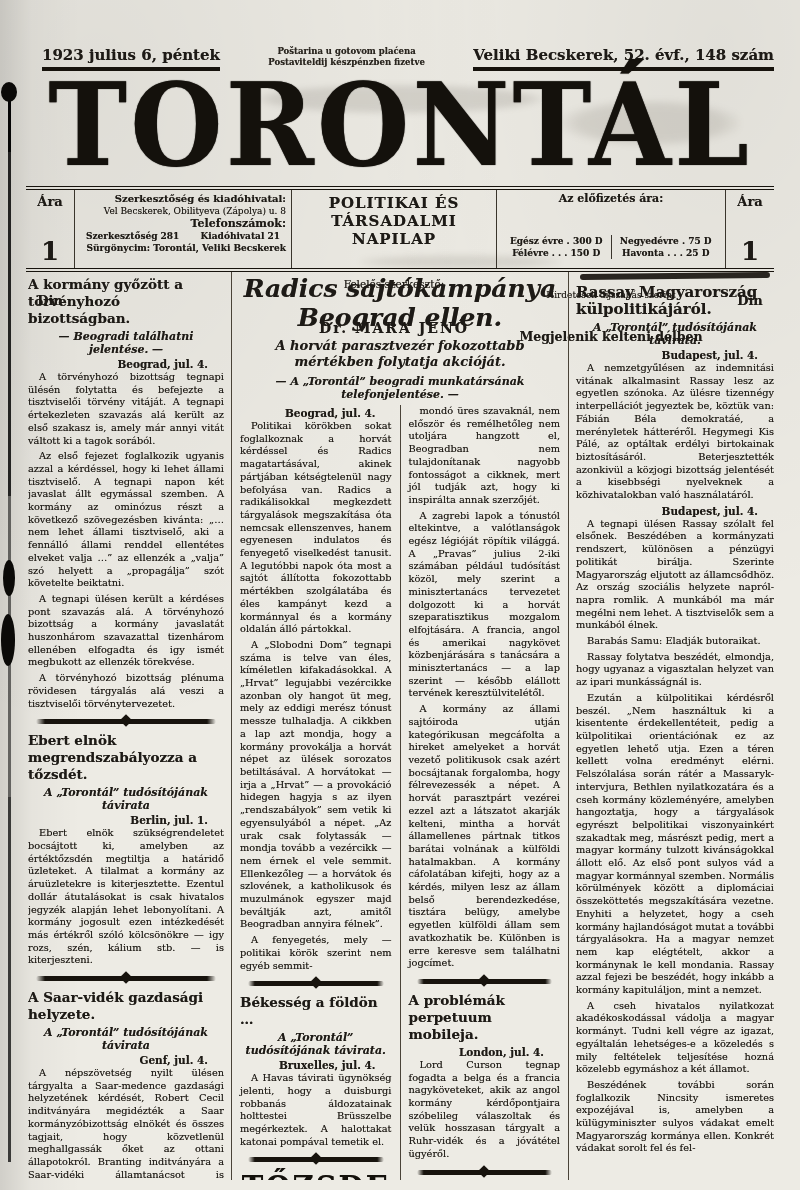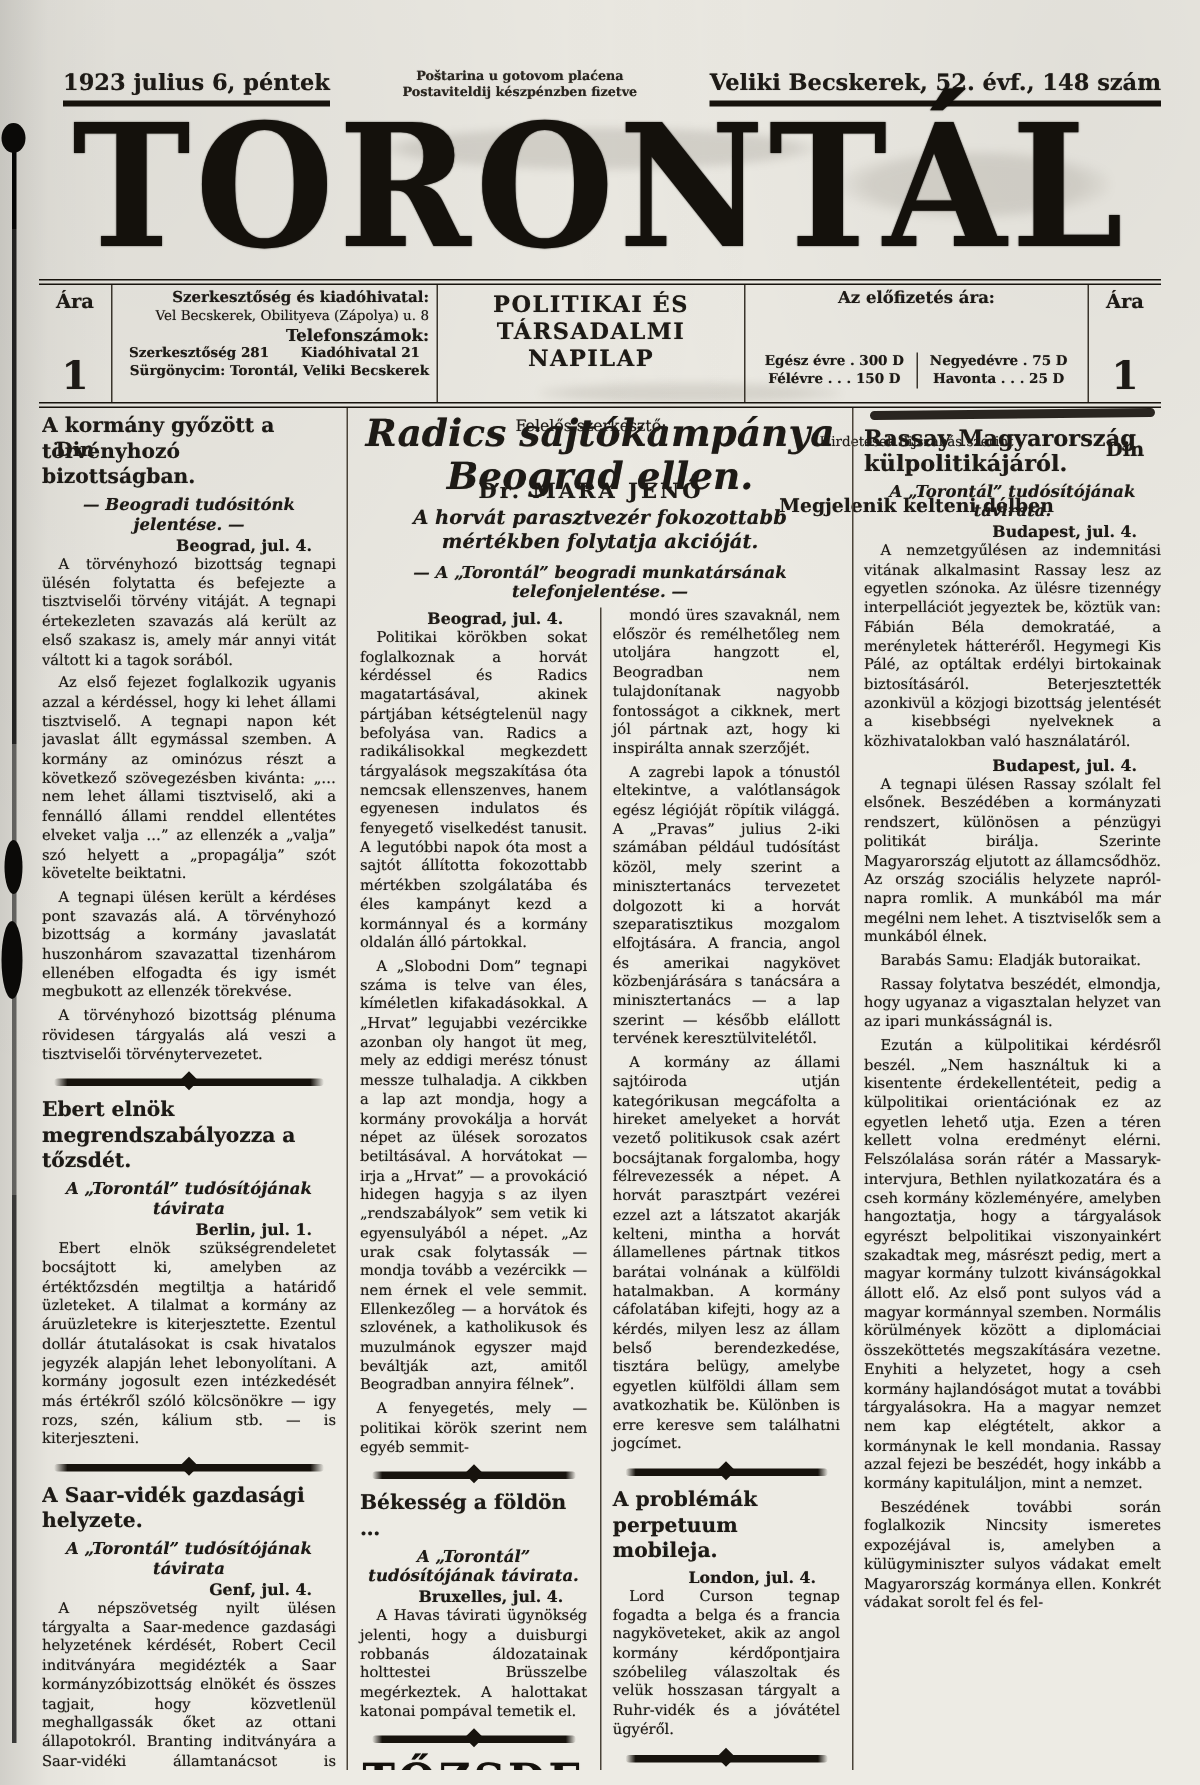--- a/index.html
+++ b/index.html
@@ -156,21 +156,21 @@
       <span class="p-val">1</span>
       <span class="p-unit">Din</span>
     </div>
   </div>
 
   <div class="columns">
 
     <section class="col col-left">
       <article>
         <h2 class="art-title">A kormány győzött a törvényhozó bizottságban.</h2>
-        <div class="art-byline">— Beogradi tudósitónk jelentése. —</div>
+        <div class="art-byline">— Beogradi találhatni jelentése. —</div>
         <div class="dateline">Beograd, jul. 4.</div>
         <div class="art-body">
             <p class="para">A törvényhozó bizottság tegnapi ülésén folytatta és befejezte a tisztviselői törvény vitáját. A tegnapi értekezleten szavazás alá került az első szakasz is, amely már annyi vitát váltott ki a tagok sorából.</p>
             <p class="para">Az első fejezet foglalkozik ugyanis azzal a kérdéssel, hogy ki lehet állami tisztviselő. A tegnapi napon két javaslat állt egymással szemben. A kormány az ominózus részt a következő szövegezésben kivánta: „… nem lehet állami tisztviselő, aki a fennálló állami renddel ellentétes elveket valja …” az ellenzék a „valja” szó helyett a „propagálja” szót követelte beiktatni.</p>
             <p class="para">A tegnapi ülésen került a kérdéses pont szavazás alá. A törvényhozó bizottság a kormány javaslatát huszonhárom szavazattal tizenhárom ellenében elfogadta és igy ismét megbukott az ellenzék törekvése.</p>
             <p class="para">A törvényhozó bizottság plénuma rövidesen tárgyalás alá veszi a tisztviselői törvénytervezetet.</p>
           </div>
       </article>
       <div class="tailpiece"></div>
       <article>
@@ -218,21 +218,21 @@
             <div class="bourse-head">
 
               <span class="bourse-word">TŐZSDE</span>
 
             </div>
 
           </div>
         </div>
         <div class="subcol subcol-r">
           <div>
-              <p class="para">mondó üres szavaknál, nem először és remélhetőleg nem utoljára hangzott el, Beogradban nem tulajdonítanak nagyobb fontosságot a cikknek, mert jól pártnak azt, hogy ki inspirálta annak szerzőjét.</p>
+              <p class="para">mondó üres szavaknál, nem először és remélhetőleg nem utoljára hangzott el, Beogradban nem tulajdonítanak nagyobb fontosságot a cikknek, mert jól tudják azt, hogy ki inspirálta annak szerzőjét.</p>
               <p class="para">A zagrebi lapok a tónustól eltekintve, a valótlanságok egész légióját röpítik világgá. A „Pravas” julius 2-iki számában például tudósítást közöl, mely szerint a minisztertanács tervezetet dolgozott ki a horvát szeparatisztikus mozgalom elfojtására. A francia, angol és amerikai nagykövet közbenjárására s tanácsára a minisztertanács — a lap szerint — később elállott tervének keresztülvitelétől.</p>
               <p class="para">A kormány az állami sajtóiroda utján kategórikusan megcáfolta a hireket amelyeket a horvát vezető politikusok csak azért bocsájtanak forgalomba, hogy félrevezessék a népet. A horvát parasztpárt vezérei ezzel azt a látszatot akarják kelteni, mintha a horvát államellenes pártnak titkos barátai volnának a külföldi hatalmakban. A kormány cáfolatában kifejti, hogy az a kérdés, milyen lesz az állam belső berendezkedése, tisztára belügy, amelybe egyetlen külföldi állam sem avatkozhatik be. Különben is erre keresve sem találhatni jogcímet.</p>
             </div>
           <div class="tailpiece"></div>
           <article>
             <h2 class="art-title">A problémák perpetuum mobileja.</h2>
             <div class="dateline">London, jul. 4.</div>
             <div>
                 <p class="para">Lord Curson tegnap fogadta a belga és a francia nagyköveteket, akik az angol kormány kérdőpontjaira szóbelileg válaszoltak és velük hosszasan tárgyalt a Ruhr-vidék és a jóvátétel ügyéről.</p>
               </div>
@@ -251,19 +251,20 @@
         <div class="dateline">Budapest, jul. 4.</div>
         <div>
             <p class="para">A nemzetgyűlésen az indemnitási vitának alkalmasint Rassay lesz az egyetlen szónoka. Az ülésre tizennégy interpellációt jegyeztek be, köztük van: Fábián Béla demokratáé, a merényletek hátteréről. Hegymegi Kis Pálé, az optáltak erdélyi birtokainak biztosításáról. Beterjesztették azonkivül a közjogi bizottság jelentését a kisebbségi nyelveknek a közhivatalokban való használatáról.</p>
           </div>
         <div class="dateline">Budapest, jul. 4.</div>
         <div>
             <p class="para">A tegnapi ülésen Rassay szólalt fel elsőnek. Beszédében a kormányzati rendszert, különösen a pénzügyi politikát birálja. Szerinte Magyarország eljutott az államcsődhöz. Az ország szociális helyzete napról-napra romlik. A munkából ma már megélni nem lehet. A tisztviselők sem a munkából élnek.</p>
             <p class="para">Barabás Samu: Eladják butoraikat.</p>
             <p class="para">Rassay folytatva beszédét, elmondja, hogy ugyanaz a vigasztalan helyzet van az ipari munkásságnál is.</p>
             <p class="para">Ezután a külpolitikai kérdésről beszél. „Nem használtuk ki a kisentente érdekellentéteit, pedig a külpolitikai orientációnak ez az egyetlen lehető utja. Ezen a téren kellett volna eredményt elérni. Felszólalása során rátér a Massaryk-intervjura, Bethlen nyilatkozatára és a cseh kormány közleményére, amelyben hangoztatja, hogy a tárgyalások egyrészt belpolitikai viszonyainkért szakadtak meg, másrészt pedig, mert a magyar kormány tulzott kivánságokkal állott elő. Az első pont sulyos vád a magyar kormánnyal szemben. Normális körülmények között a diplomáciai összeköttetés megszakítására vezetne. Enyhiti a helyzetet, hogy a cseh kormány hajlandóságot mutat a további tárgyalásokra. Ha a magyar nemzet nem kap elégtételt, akkor a kormánynak le kell mondania. Rassay azzal fejezi be beszédét, hogy inkább a kormány kapituláljon, mint a nemzet.</p>
+            <p class="para">A cseh hivatalos nyilatkozat akadékoskodással vádolja a magyar kormányt. Tudni kell végre az igazat, egyáltalán lehetséges-e a közeledés s mily feltételek teljesítése hozná közelebb egymáshoz a két államot.</p>
             <p class="para">Beszédének további során foglalkozik Nincsity ismeretes expozéjával is, amelyben a külügyminiszter sulyos vádakat emelt Magyarország kormánya ellen. Konkrét vádakat sorolt fel és fel-</p>
           </div>
       </article>
     </section>
 
   </div>
 </div>
 
 </body></html>

